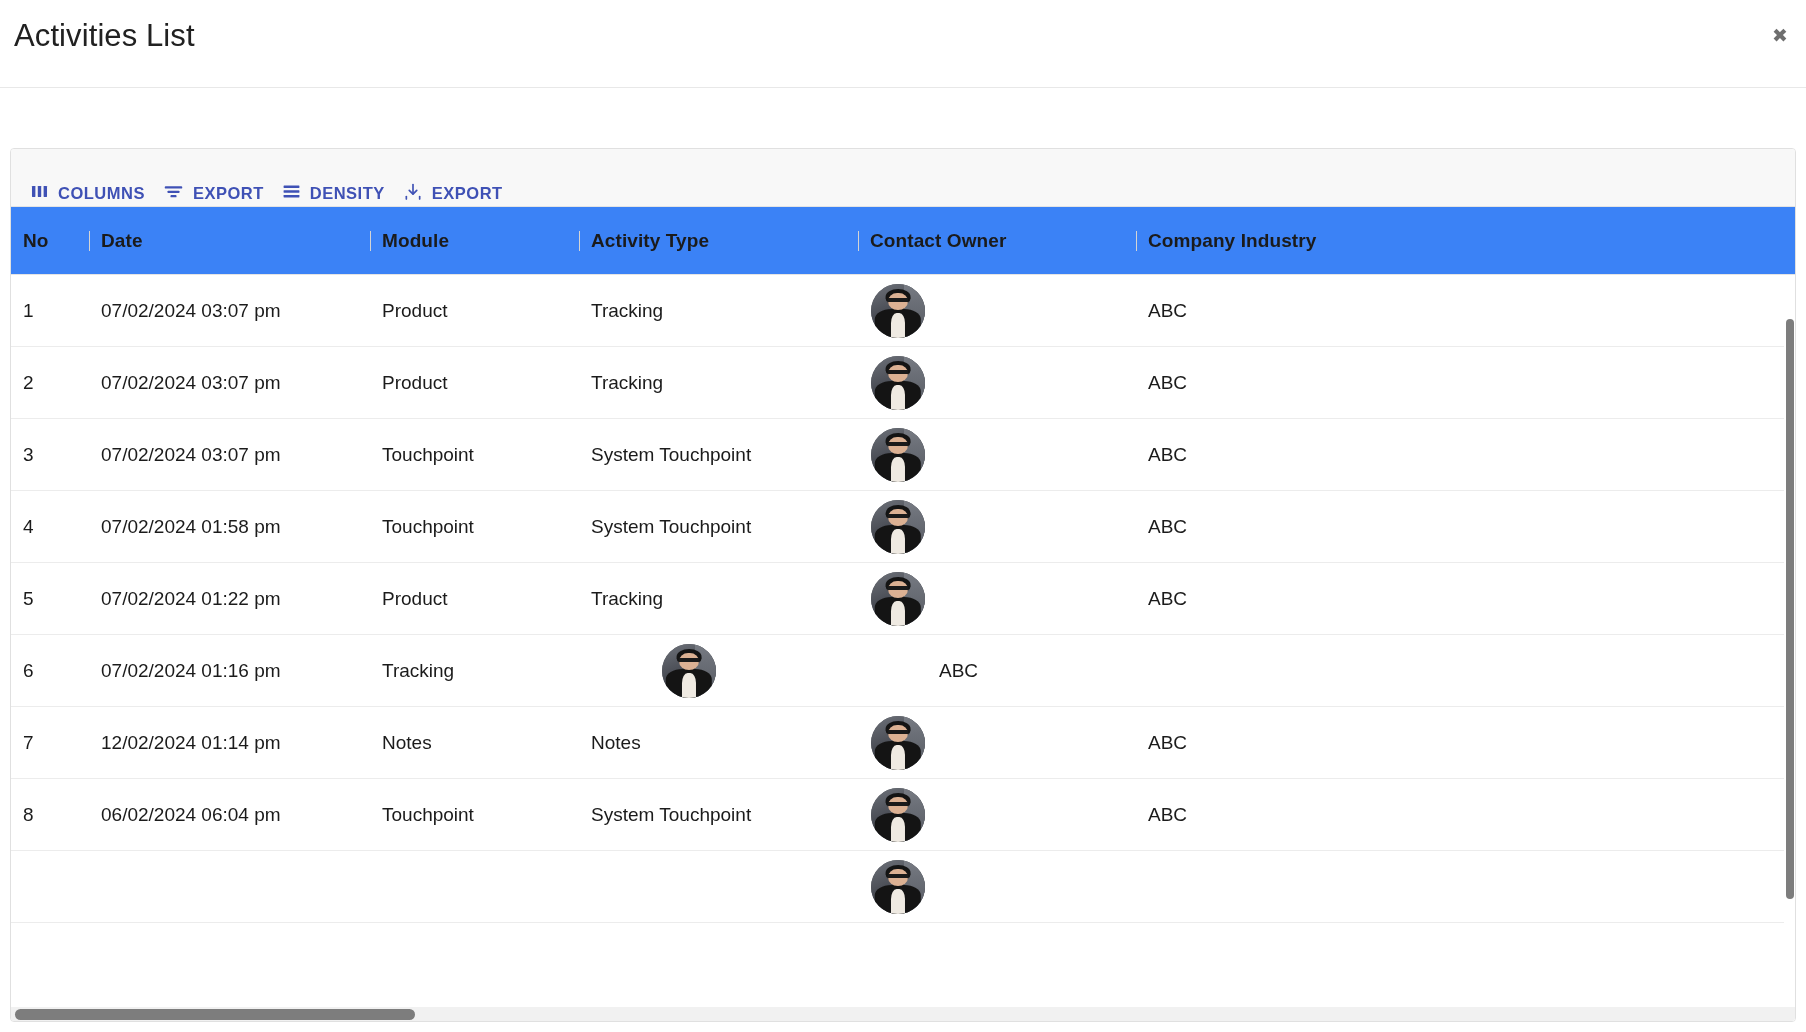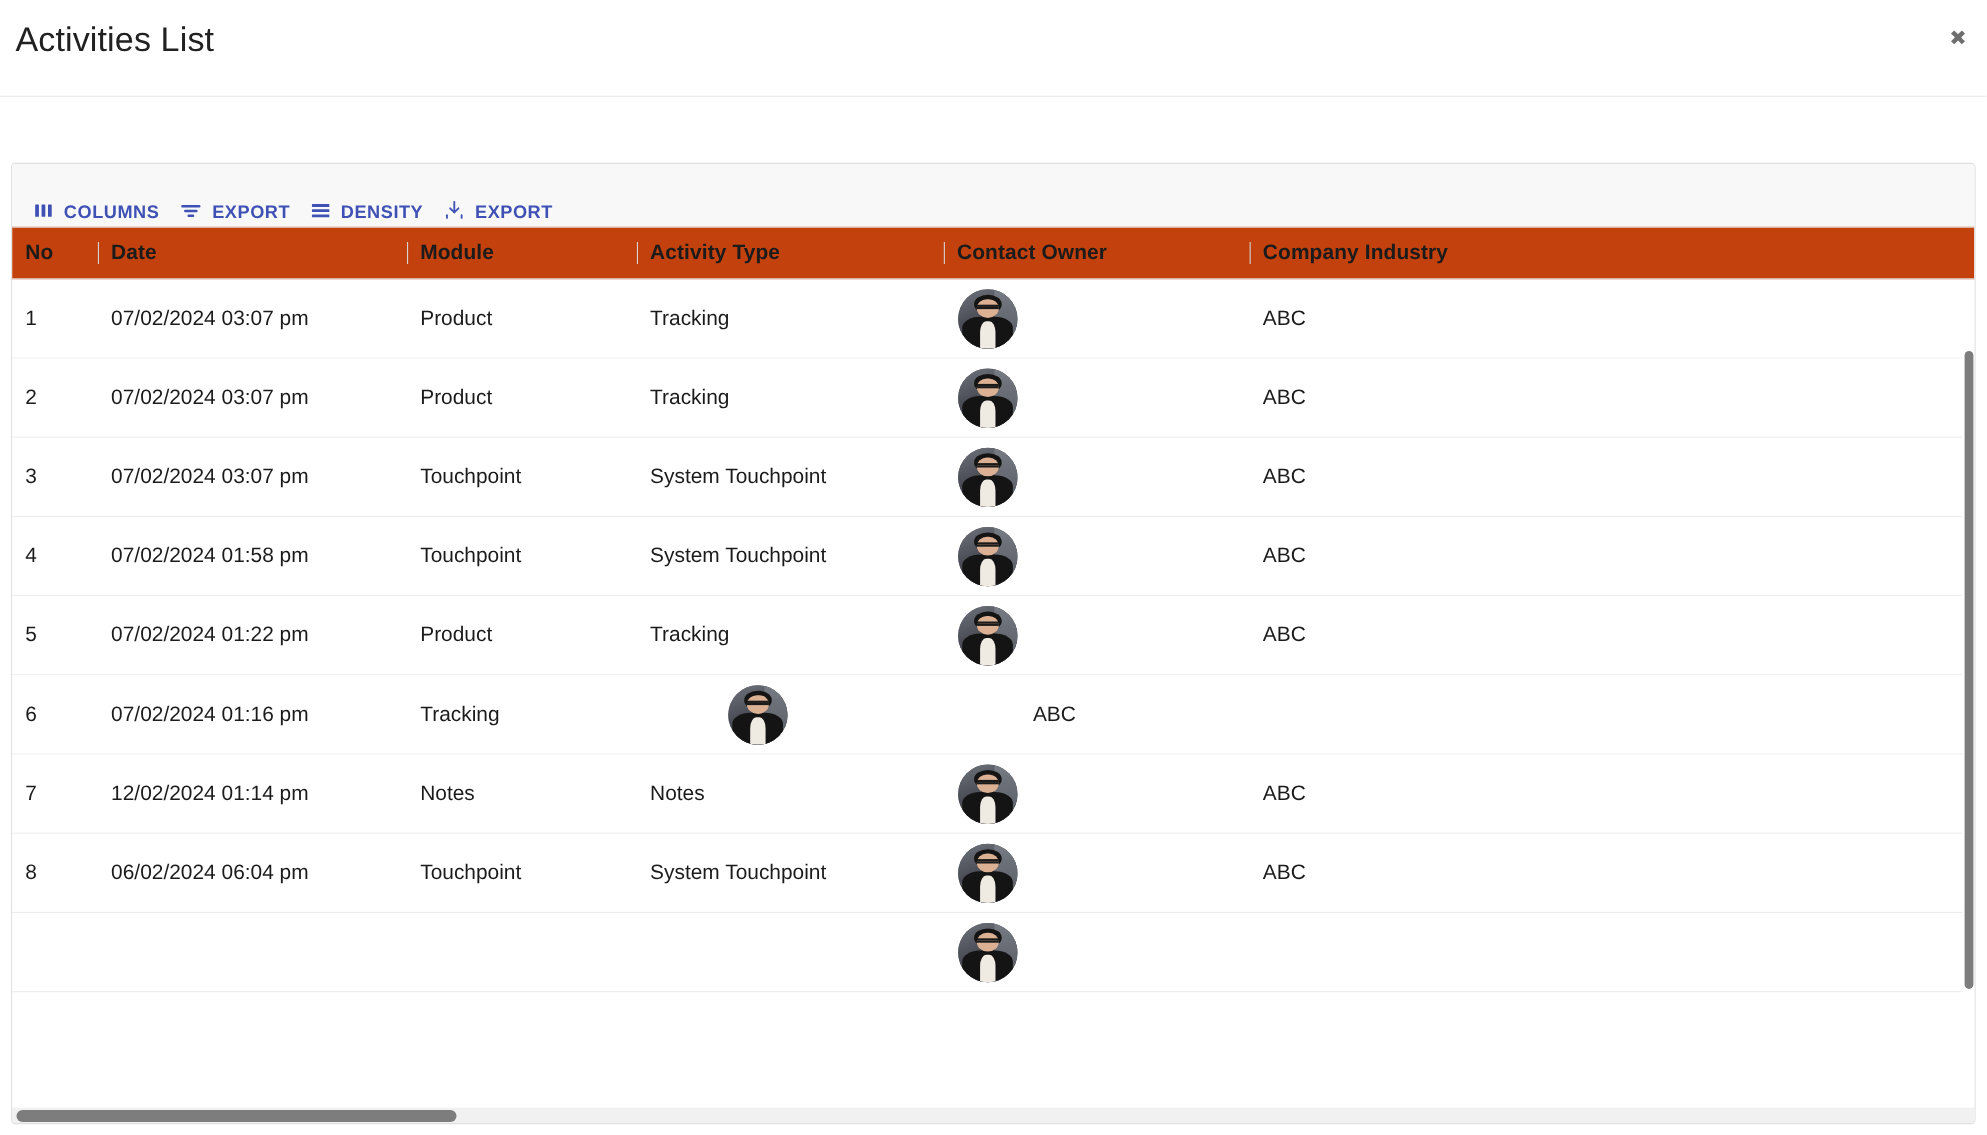--- a/index.html
+++ b/index.html
@@ -135,22 +135,22 @@
   
   .grid-scroll {
     position: relative;
     height: 817px;
     overflow: hidden;
   }
 
   .col-head-row {
     display: flex;
     align-items: flex-start;
-    height: 48px;
-    background: #c2410c;
+    height: 69px;
+    background: #3b82f6;
     border-top: 1px solid #e4e4e4;
     border-bottom: 1px solid #e4e4e4;
   }
   .col-head {
     position: relative;
     font-size: 19px;
     font-weight: 700;
     color: #1b1b1b;
     display: flex;
     align-items: center;

